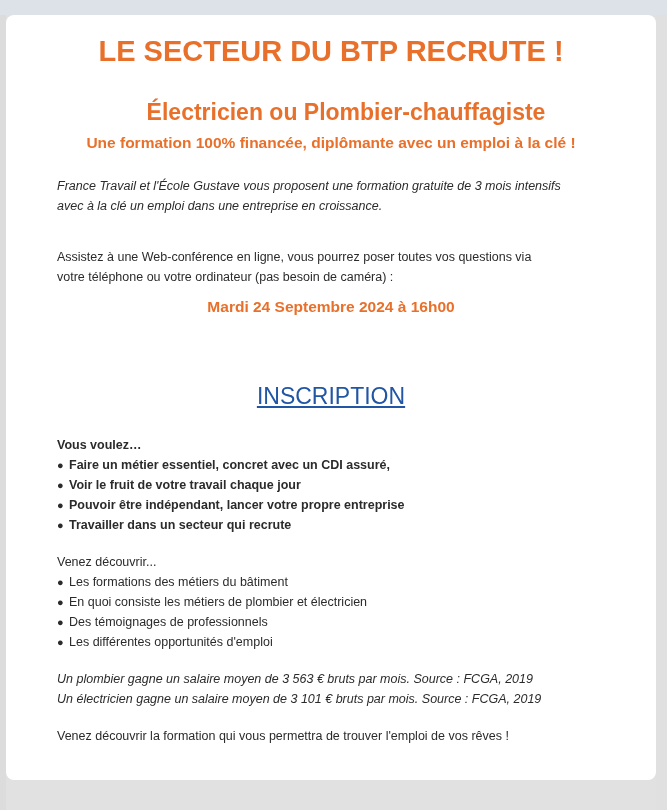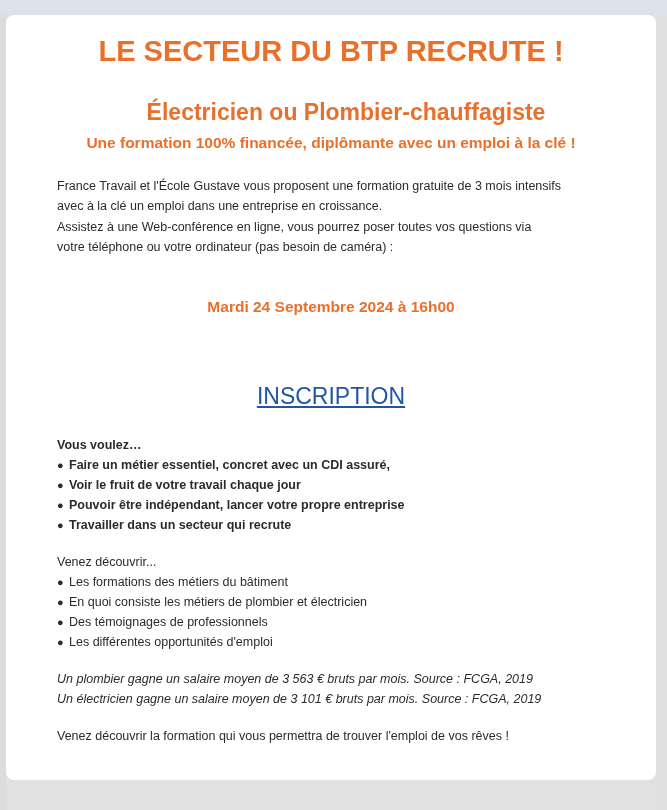--- a/index.html
+++ b/index.html
@@ -70,26 +70,26 @@
 
 <div class="topbar"></div>
 <div class="leftstrip"></div>
 <div class="rightstrip"></div>
 
 <div class="content">
   <div class="h1">LE SECTEUR DU BTP RECRUTE !</div>
   <div class="h2">Électricien ou Plombier-chauffagiste</div>
   <div class="h3">Une formation 100% financée, diplômante avec un emploi à la clé !</div>
 
-  <div class="p" style="top:161px;">
+  <div class="p" style="top:161px;font-style:italic;">
     <div>France Travail et l'École Gustave vous proposent une formation gratuite de 3 mois intensifs</div>
     <div>avec à la clé un emploi dans une entreprise en croissance.</div>
   </div>
 
-  <div class="p" style="top:202px;">
+  <div class="p" style="top:232px;">
     <div>Assistez à une Web-conférence en ligne, vous pourrez poser toutes vos questions via</div>
     <div>votre téléphone ou votre ordinateur (pas besoin de caméra) :</div>
   </div>
 
   <div class="date">Mardi 24 Septembre 2024 à 16h00</div>
 
 
   <div class="cta">
     <a>INSCRIPTION</a>
   </div>

